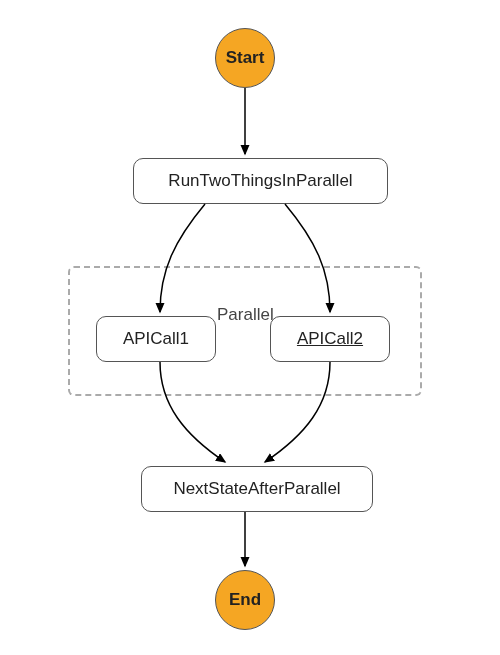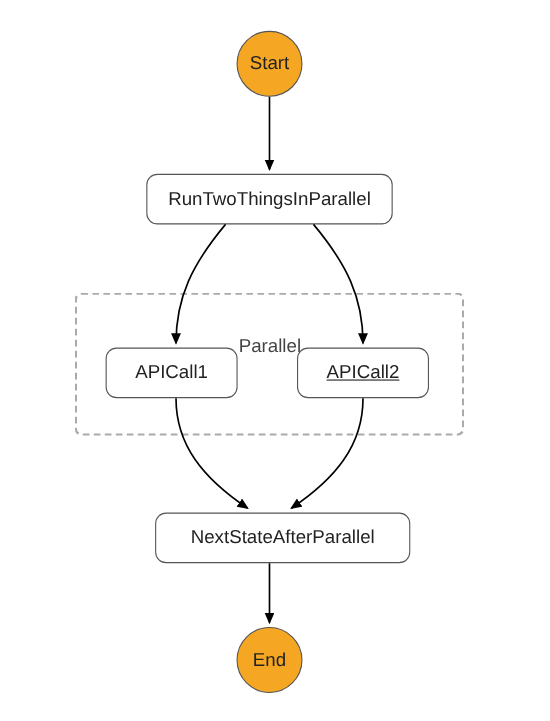--- a/index.html
+++ b/index.html
@@ -19,20 +19,21 @@
     width: 60px;
     height: 60px;
     border-radius: 50%;
     background: #f5a623;
     border: 1px solid #555;
     display: flex;
     align-items: center;
     justify-content: center;
     font-size: 17px;
     color: #222;
+    font-weight: bold;
   }
   .node-rect {
     position: absolute;
     background: #fff;
     border: 1px solid #555;
     border-radius: 10px;
     display: flex;
     align-items: center;
     justify-content: center;
     font-size: 17px;
@@ -62,21 +63,21 @@
 </head>
 <body>
 
 <div class="parallel-box" style="left:68px; top:266px; width:354px; height:130px;"></div>
 <div class="parallel-label" style="left:217px; top:274px;">Parallel</div>
 
 <div class="node-circle" style="left:215px; top:28px;">
   <span>Start</span>
 </div>
 
-<div class="node-rect" style="left:133px; top:158px; width:224px;">
+<div class="node-rect" style="left:133px; top:158px; width:255px;">
   <span>RunTwoThingsInParallel</span>
 </div>
 
 <div class="node-rect" style="left:96px; top:316px; width:120px;">
   <span>APICall1</span>
 </div>
 
 <div class="node-rect" style="left:270px; top:316px; width:120px;text-decoration:underline;">
   <span>APICall2</span>
 </div>

